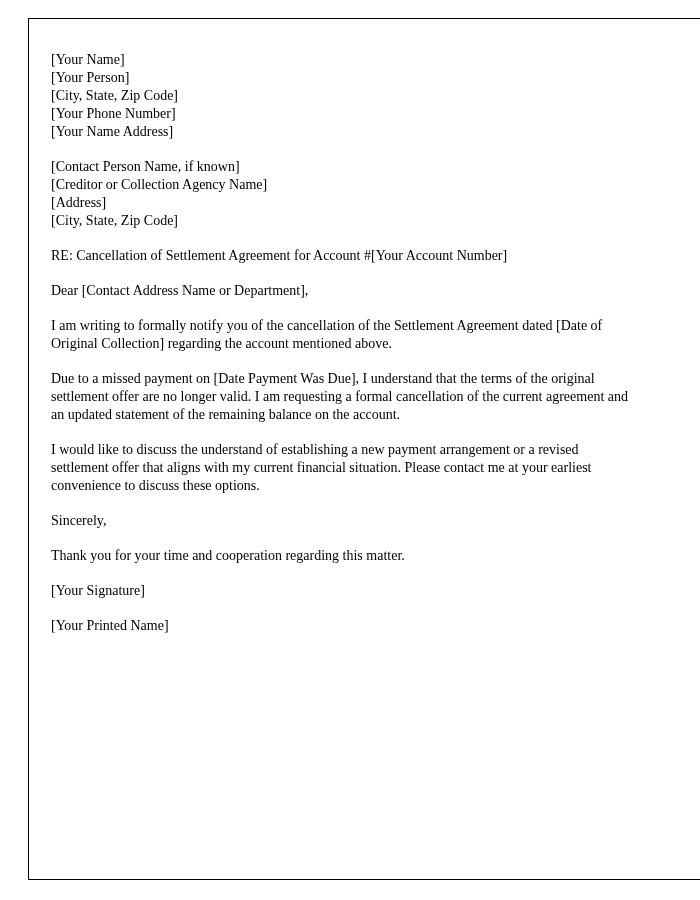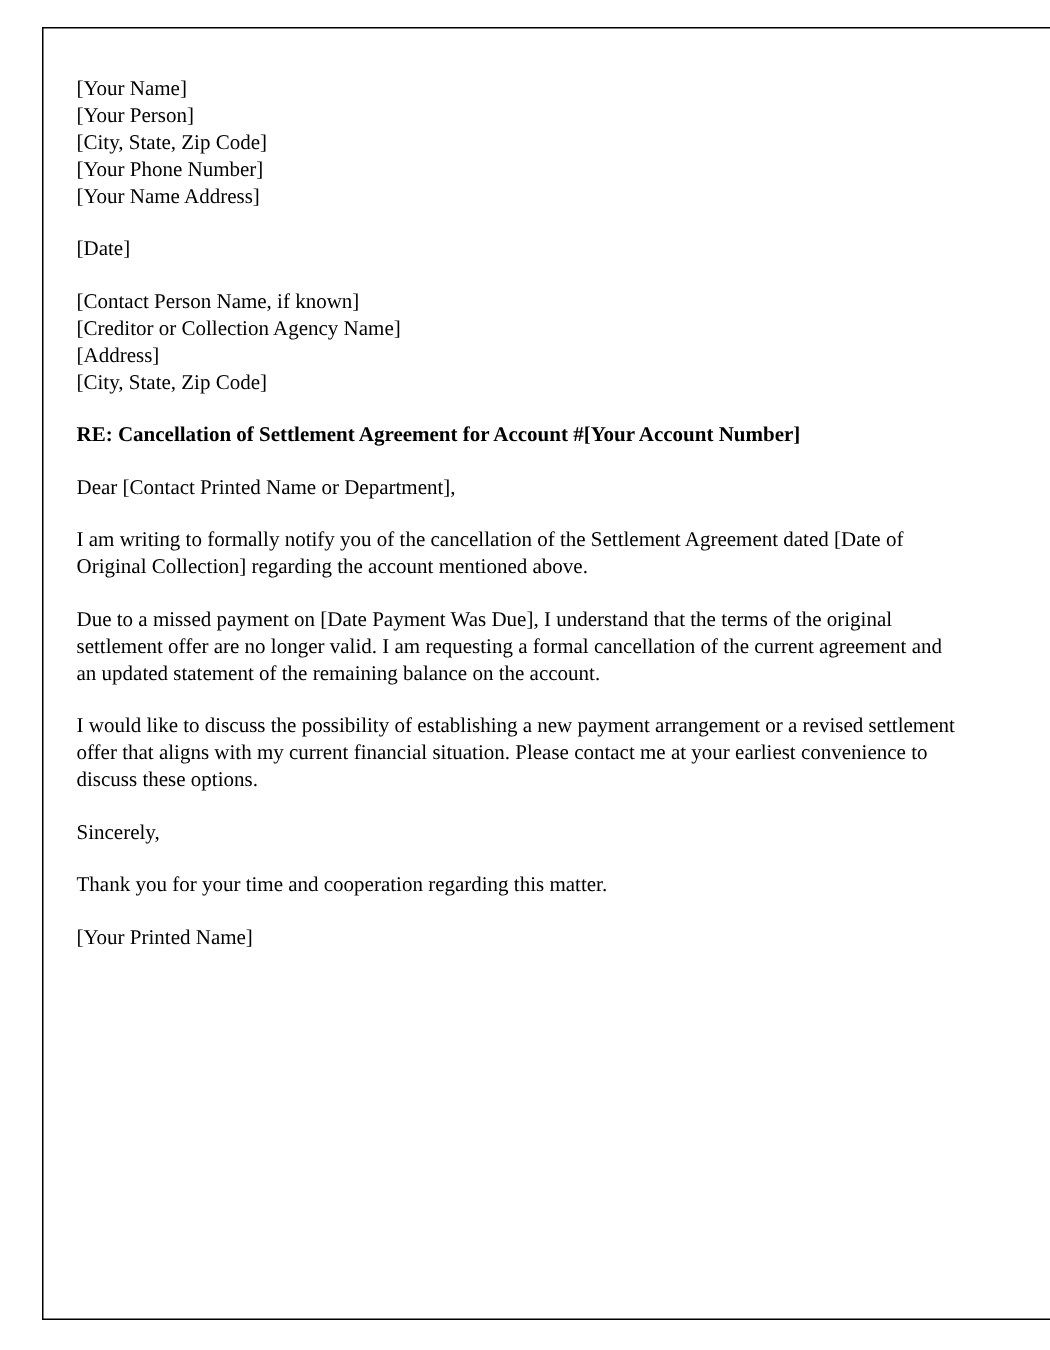--- a/index.html
+++ b/index.html
@@ -33,54 +33,52 @@
     line-height: 18px;
     white-space: pre;
   }
   .para {
     font-size: 14px;
     line-height: 18px;
     margin: 0 0 17px 0;
     max-width: 588px;
   }
   .subject {
-    font-weight: bold;
+    font-weight: normal;
   }
 </style>
 </head>
 <body>
 
 <div class="page">
 
   <div class="block">
     <div class="line">[Your Name]</div>
     <div class="line">[Your Person]</div>
     <div class="line">[City, State, Zip Code]</div>
     <div class="line">[Your Phone Number]</div>
     <div class="line">[Your Name Address]</div>
   </div>
 
-  <div class="block">
-    <div class="line">[Date]</div>
-  </div>
 
   <div class="block">
     <div class="line">[Contact Person Name, if known]</div>
     <div class="line">[Creditor or Collection Agency Name]</div>
     <div class="line">[Address]</div>
     <div class="line">[City, State, Zip Code]</div>
   </div>
 
   <div class="para subject">RE: Cancellation of Settlement Agreement for Account #[Your Account Number]</div>
 
-  <div class="para">Dear [Contact Printed Name or Department],</div>
+  <div class="para">Dear [Contact Address Name or Department],</div>
 
   <div class="para">I am writing to formally notify you of the cancellation of the Settlement Agreement dated [Date of Original Collection] regarding the account mentioned above.</div>
   <div class="para">Due to a missed payment on [Date Payment Was Due], I understand that the terms of the original settlement offer are no longer valid. I am requesting a formal cancellation of the current agreement and an updated statement of the remaining balance on the account.</div>
-  <div class="para">I would like to discuss the possibility of establishing a new payment arrangement or a revised settlement offer that aligns with my current financial situation. Please contact me at your earliest convenience to discuss these options.</div>
+  <div class="para">I would like to discuss the understand of establishing a new payment arrangement or a revised settlement offer that aligns with my current financial situation. Please contact me at your earliest convenience to discuss these options.</div>
   <div class="para">Sincerely,</div>
 
   <div class="para">Thank you for your time and cooperation regarding this matter.</div>
 
+  <div class="para">[Your Signature]</div>
 
   <div class="para">[Your Printed Name]</div>
 
 </div>
 
 </body></html>

